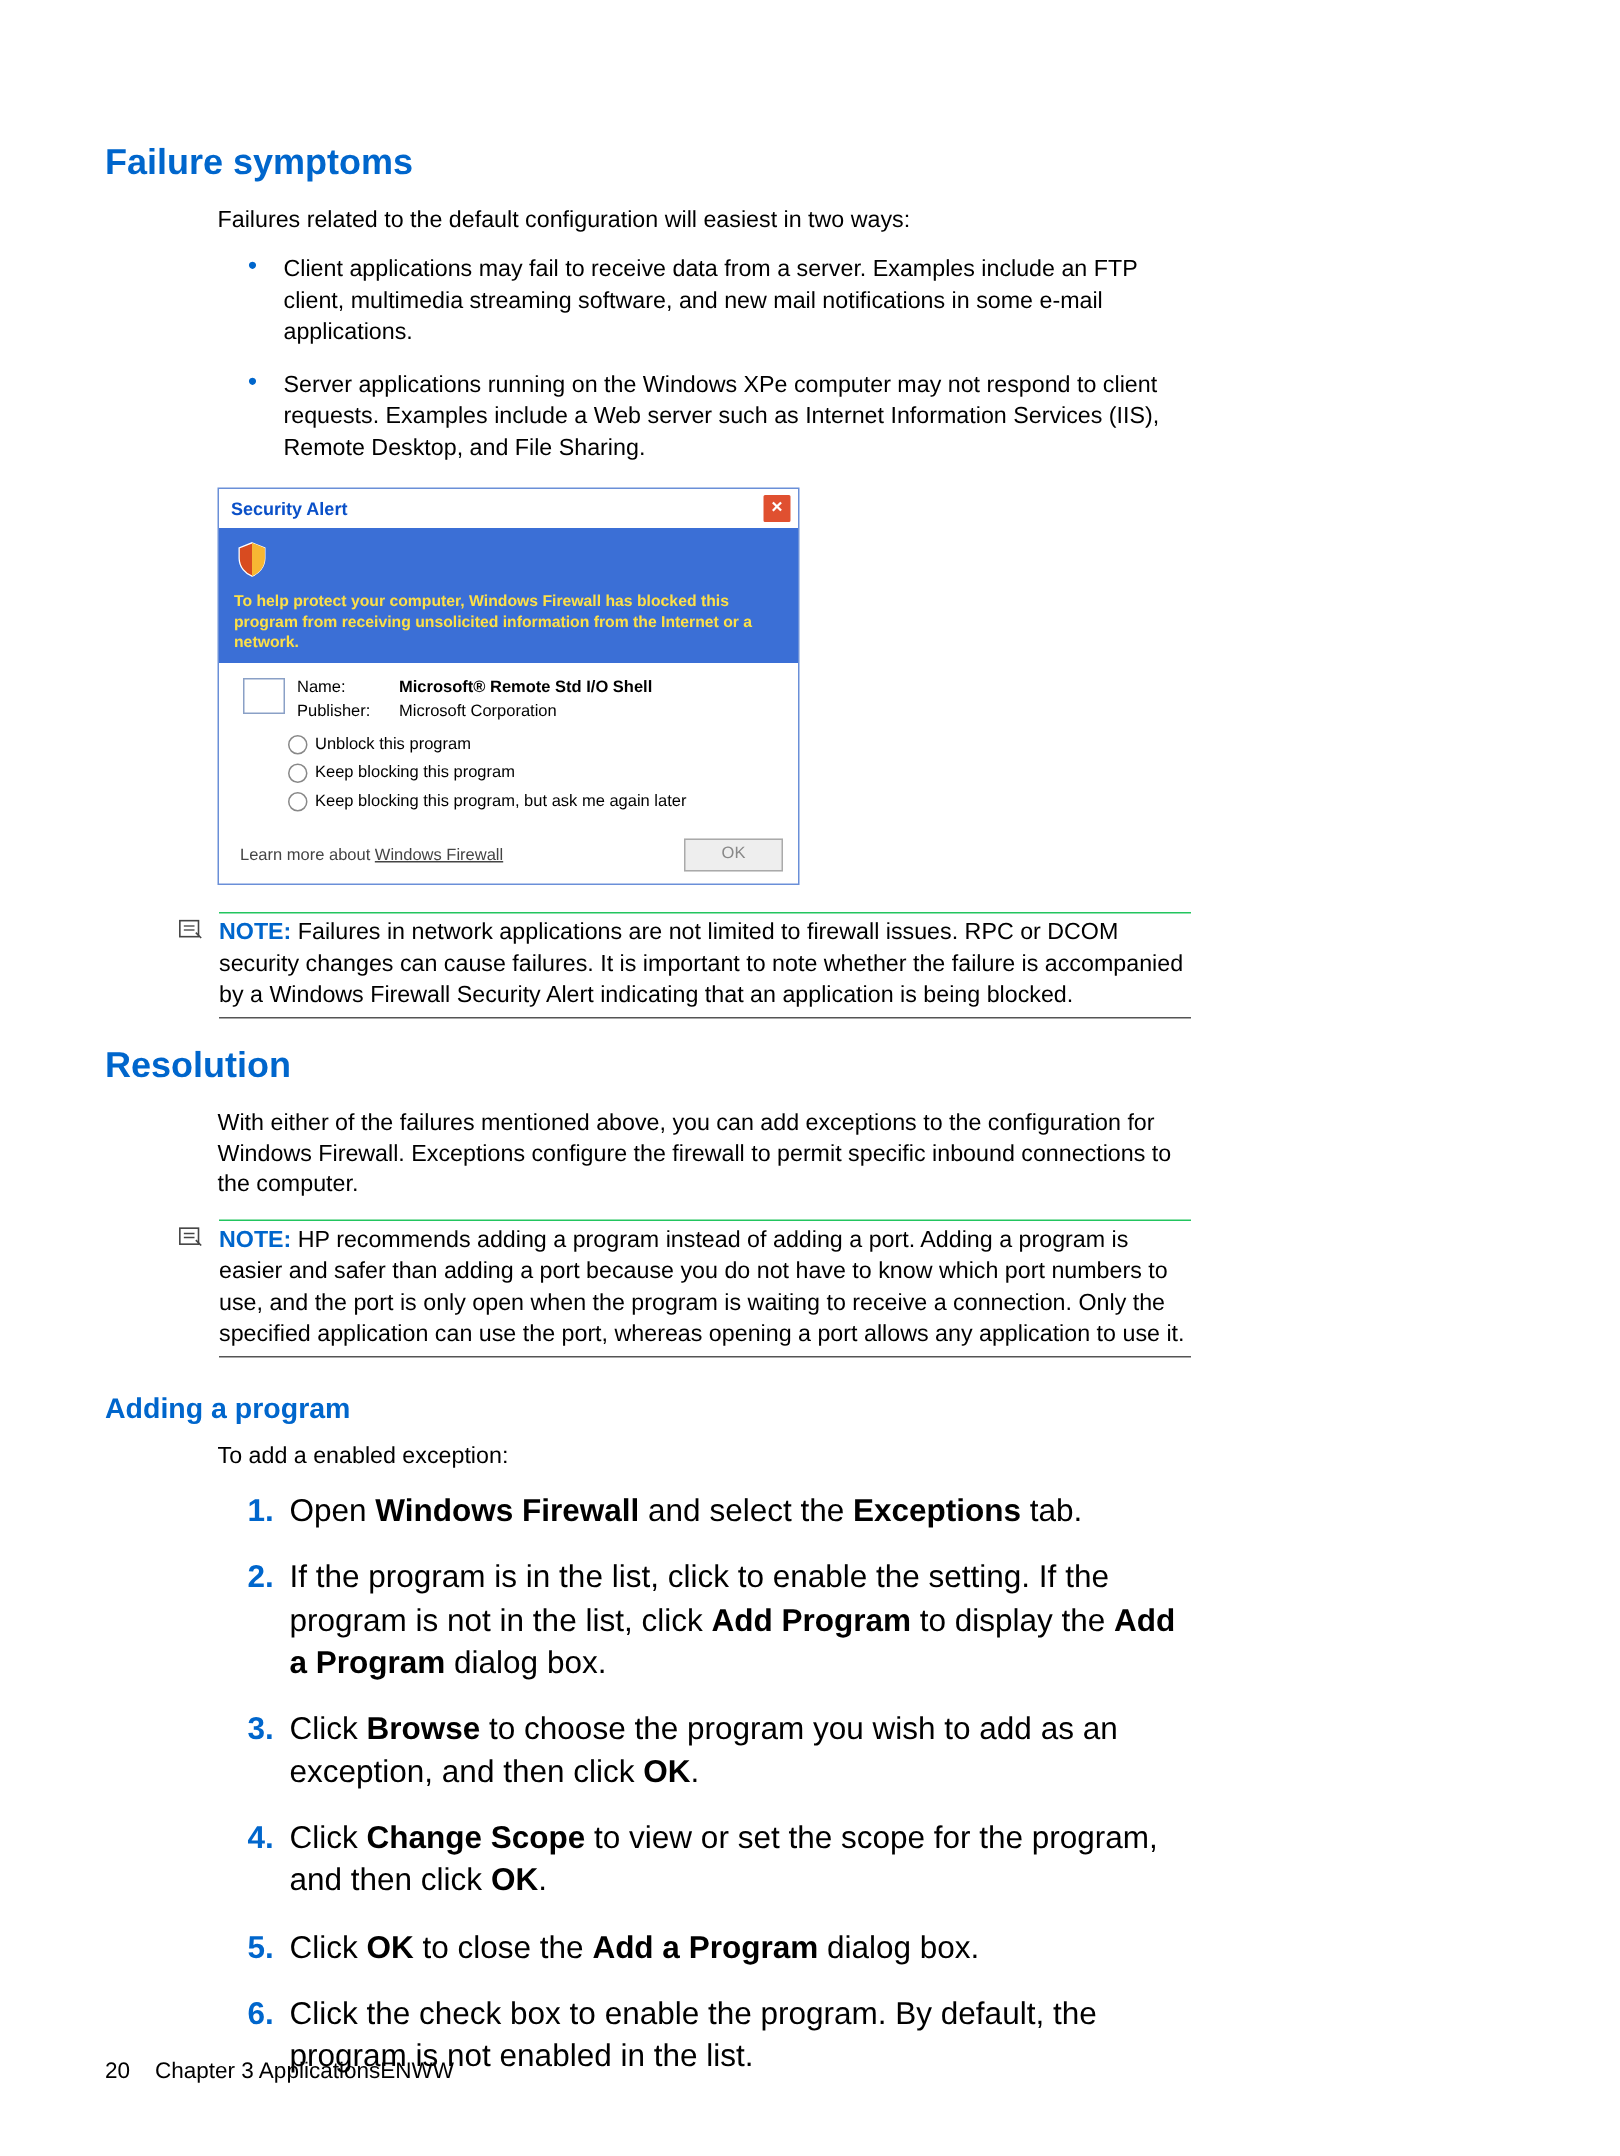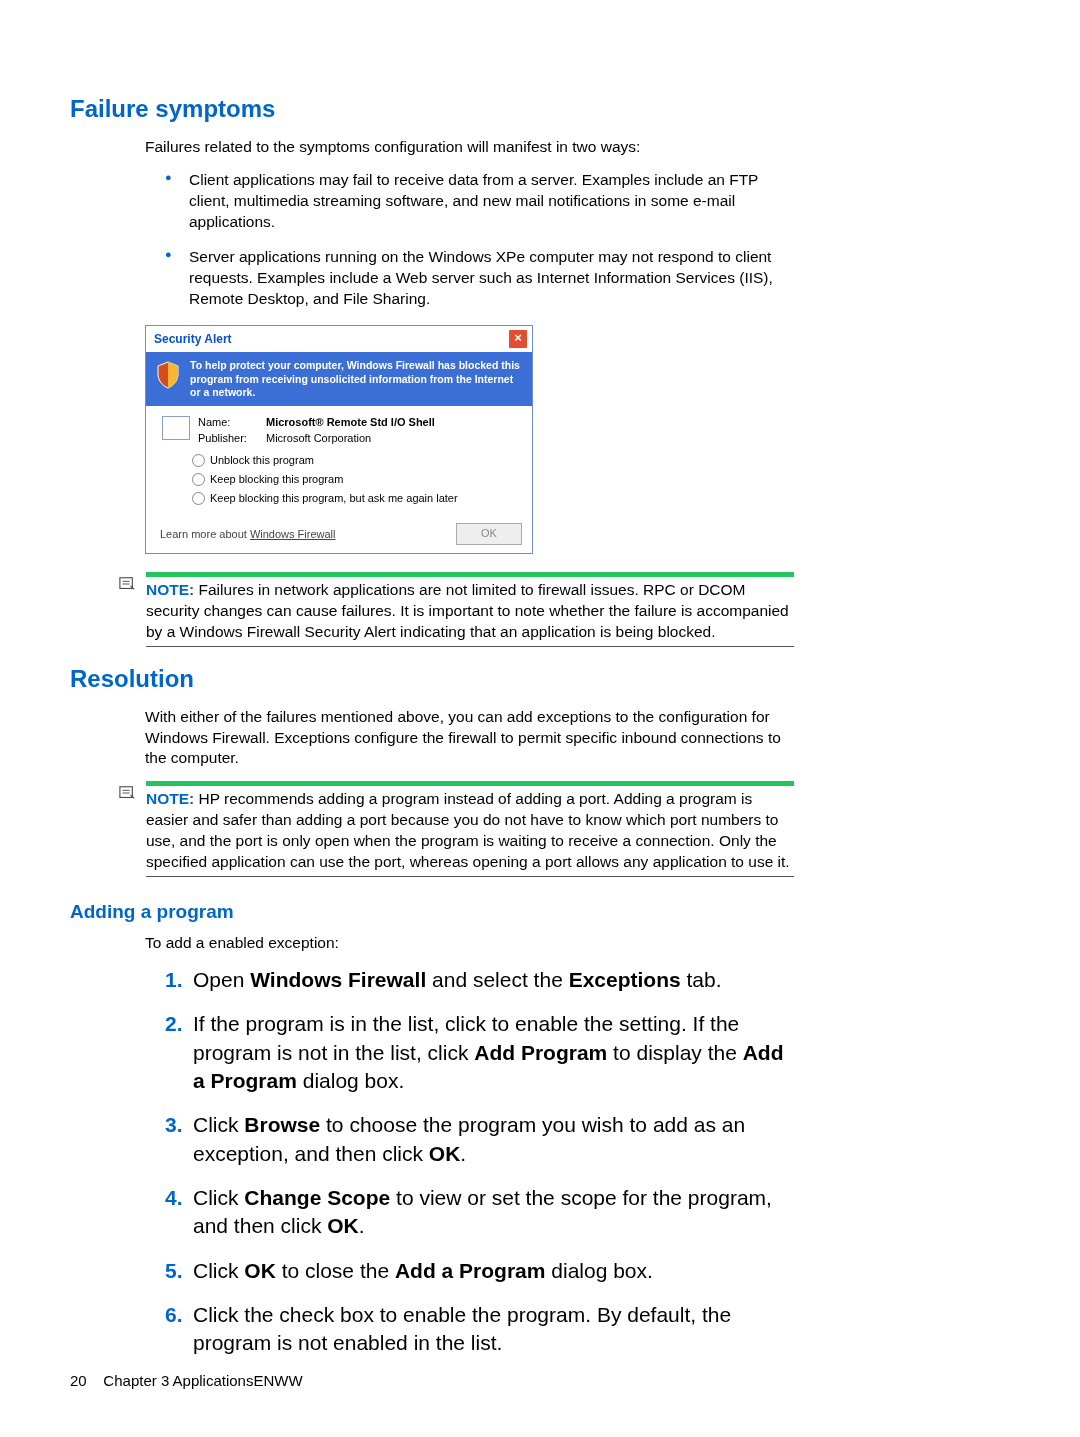--- a/index.html
+++ b/index.html
@@ -79,24 +79,25 @@
     border: 1px solid #fff;
     color: #fff;
     text-align: center;
     line-height: 16px;
     font-size: 13px;
     font-weight: bold;
     border-radius: 2px;
   }
   .dialog .banner {
     background: #3b6fd6;
-    color: #ffffff;
+    color: #fde047;
     padding: 7px 10px;
     display: flex;
     gap: 10px;
+    flex-direction: column;
   }
   .dialog .shield {
     width: 24px;
     height: 28px;
     flex: 0 0 24px;
     margin-top:2px;
   }
   .dialog .banner-text {
     font-size: 10.5px;
     font-weight: bold;
@@ -168,21 +169,21 @@
   .note-icon {
     flex: 0 0 18px;
     height: 16px;
     color: #333;
     margin-top: 4px;
   }
   .note-body {
     flex: 1;
     font-size: 15.5px;
     line-height: 1.35;
-    border-top: 5px solid #22c55e;
+    border-top: 1px solid #22c55e;
     border-bottom: 1px solid #555;
     padding: 3px 0;
   }
   .note-label {
     color: #0066cc;
     font-weight: bold;
   }
   ol.steps {
     margin: 8px 0 0 95px;
     padding: 0;
@@ -216,21 +217,21 @@
   }
   b { font-weight: bold; }
 </style>
 </head>
 <body>
 
 <div class="page">
 
   <h2 class="blue">Failure symptoms</h2>
 
-  <p class="body-text">Failures related to the symptoms configuration will manifest in two ways:</p>
+  <p class="body-text">Failures related to the default configuration will easiest in two ways:</p>
 
   <ul class="bullets">
     <li>Client applications may fail to receive data from a server. Examples include an FTP client, multimedia streaming software, and new mail notifications in some e-mail applications.</li>
     <li>Server applications running on the Windows XPe computer may not respond to client requests. Examples include a Web server such as Internet Information Services (IIS), Remote Desktop, and File Sharing.</li>
   </ul>
 
   <div class="dialog">
     <div class="titlebar">
       <span class="title-text">Security Alert</span>
       <span class="close">×</span>

